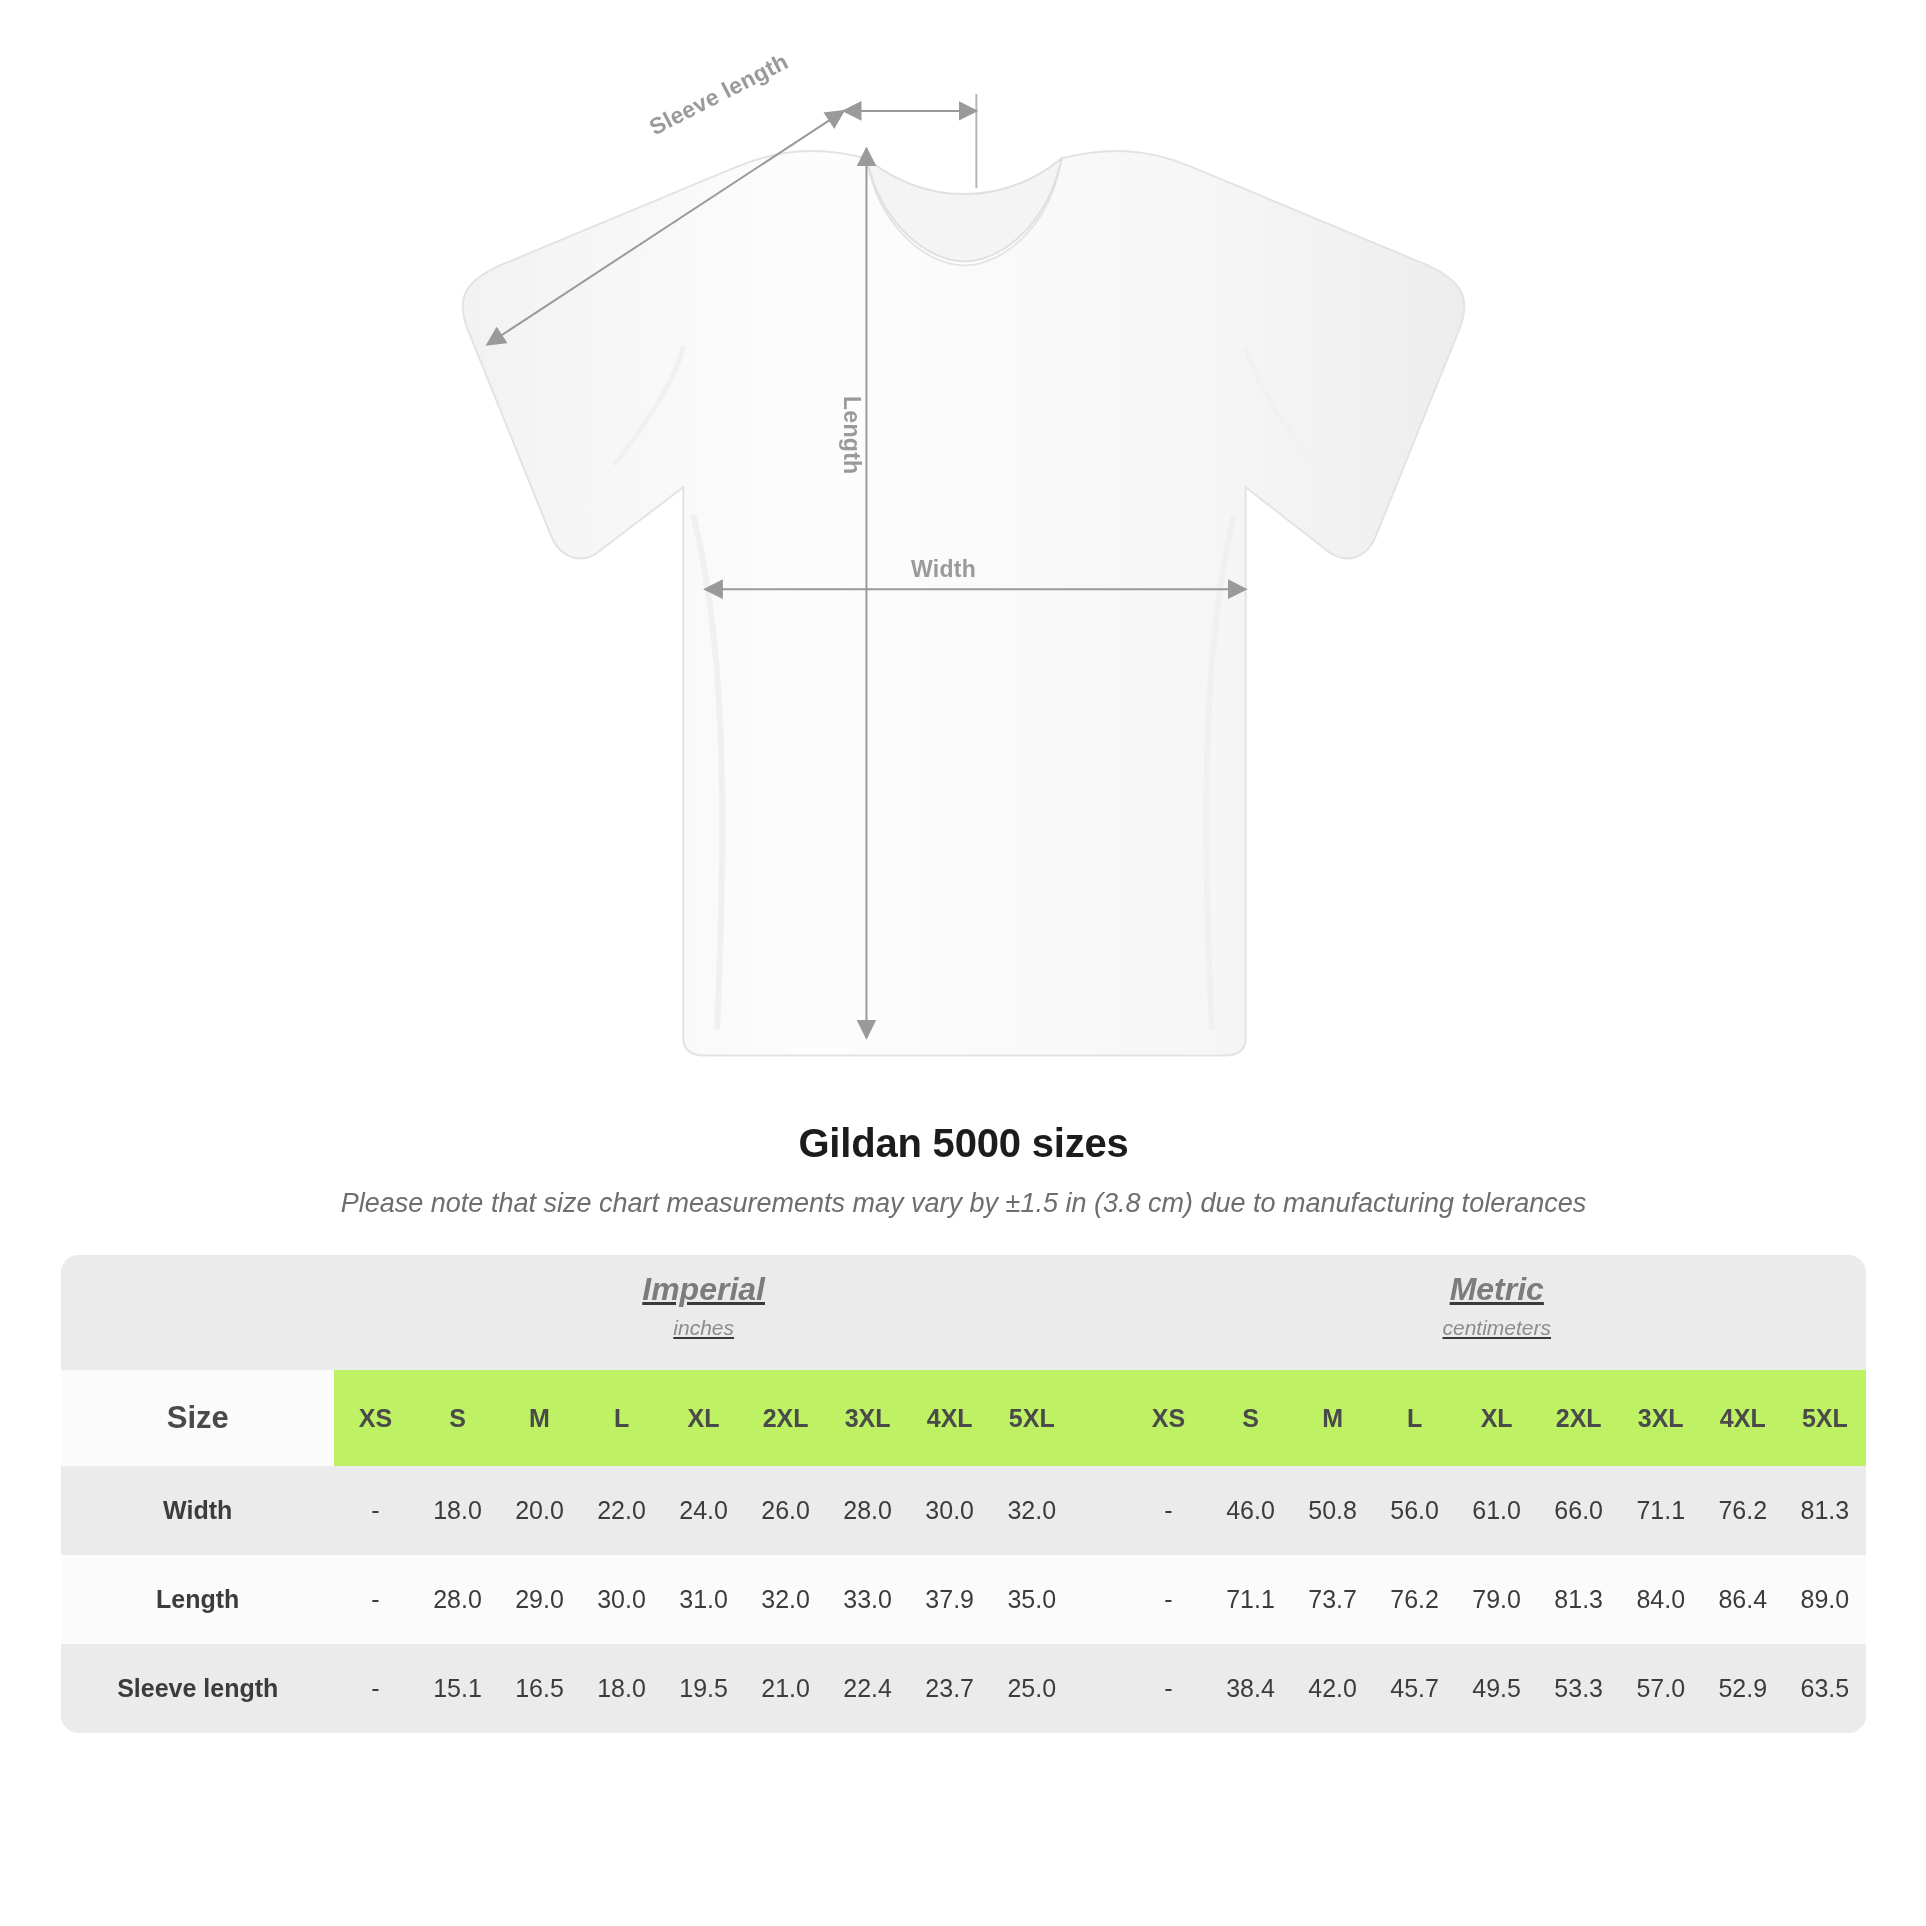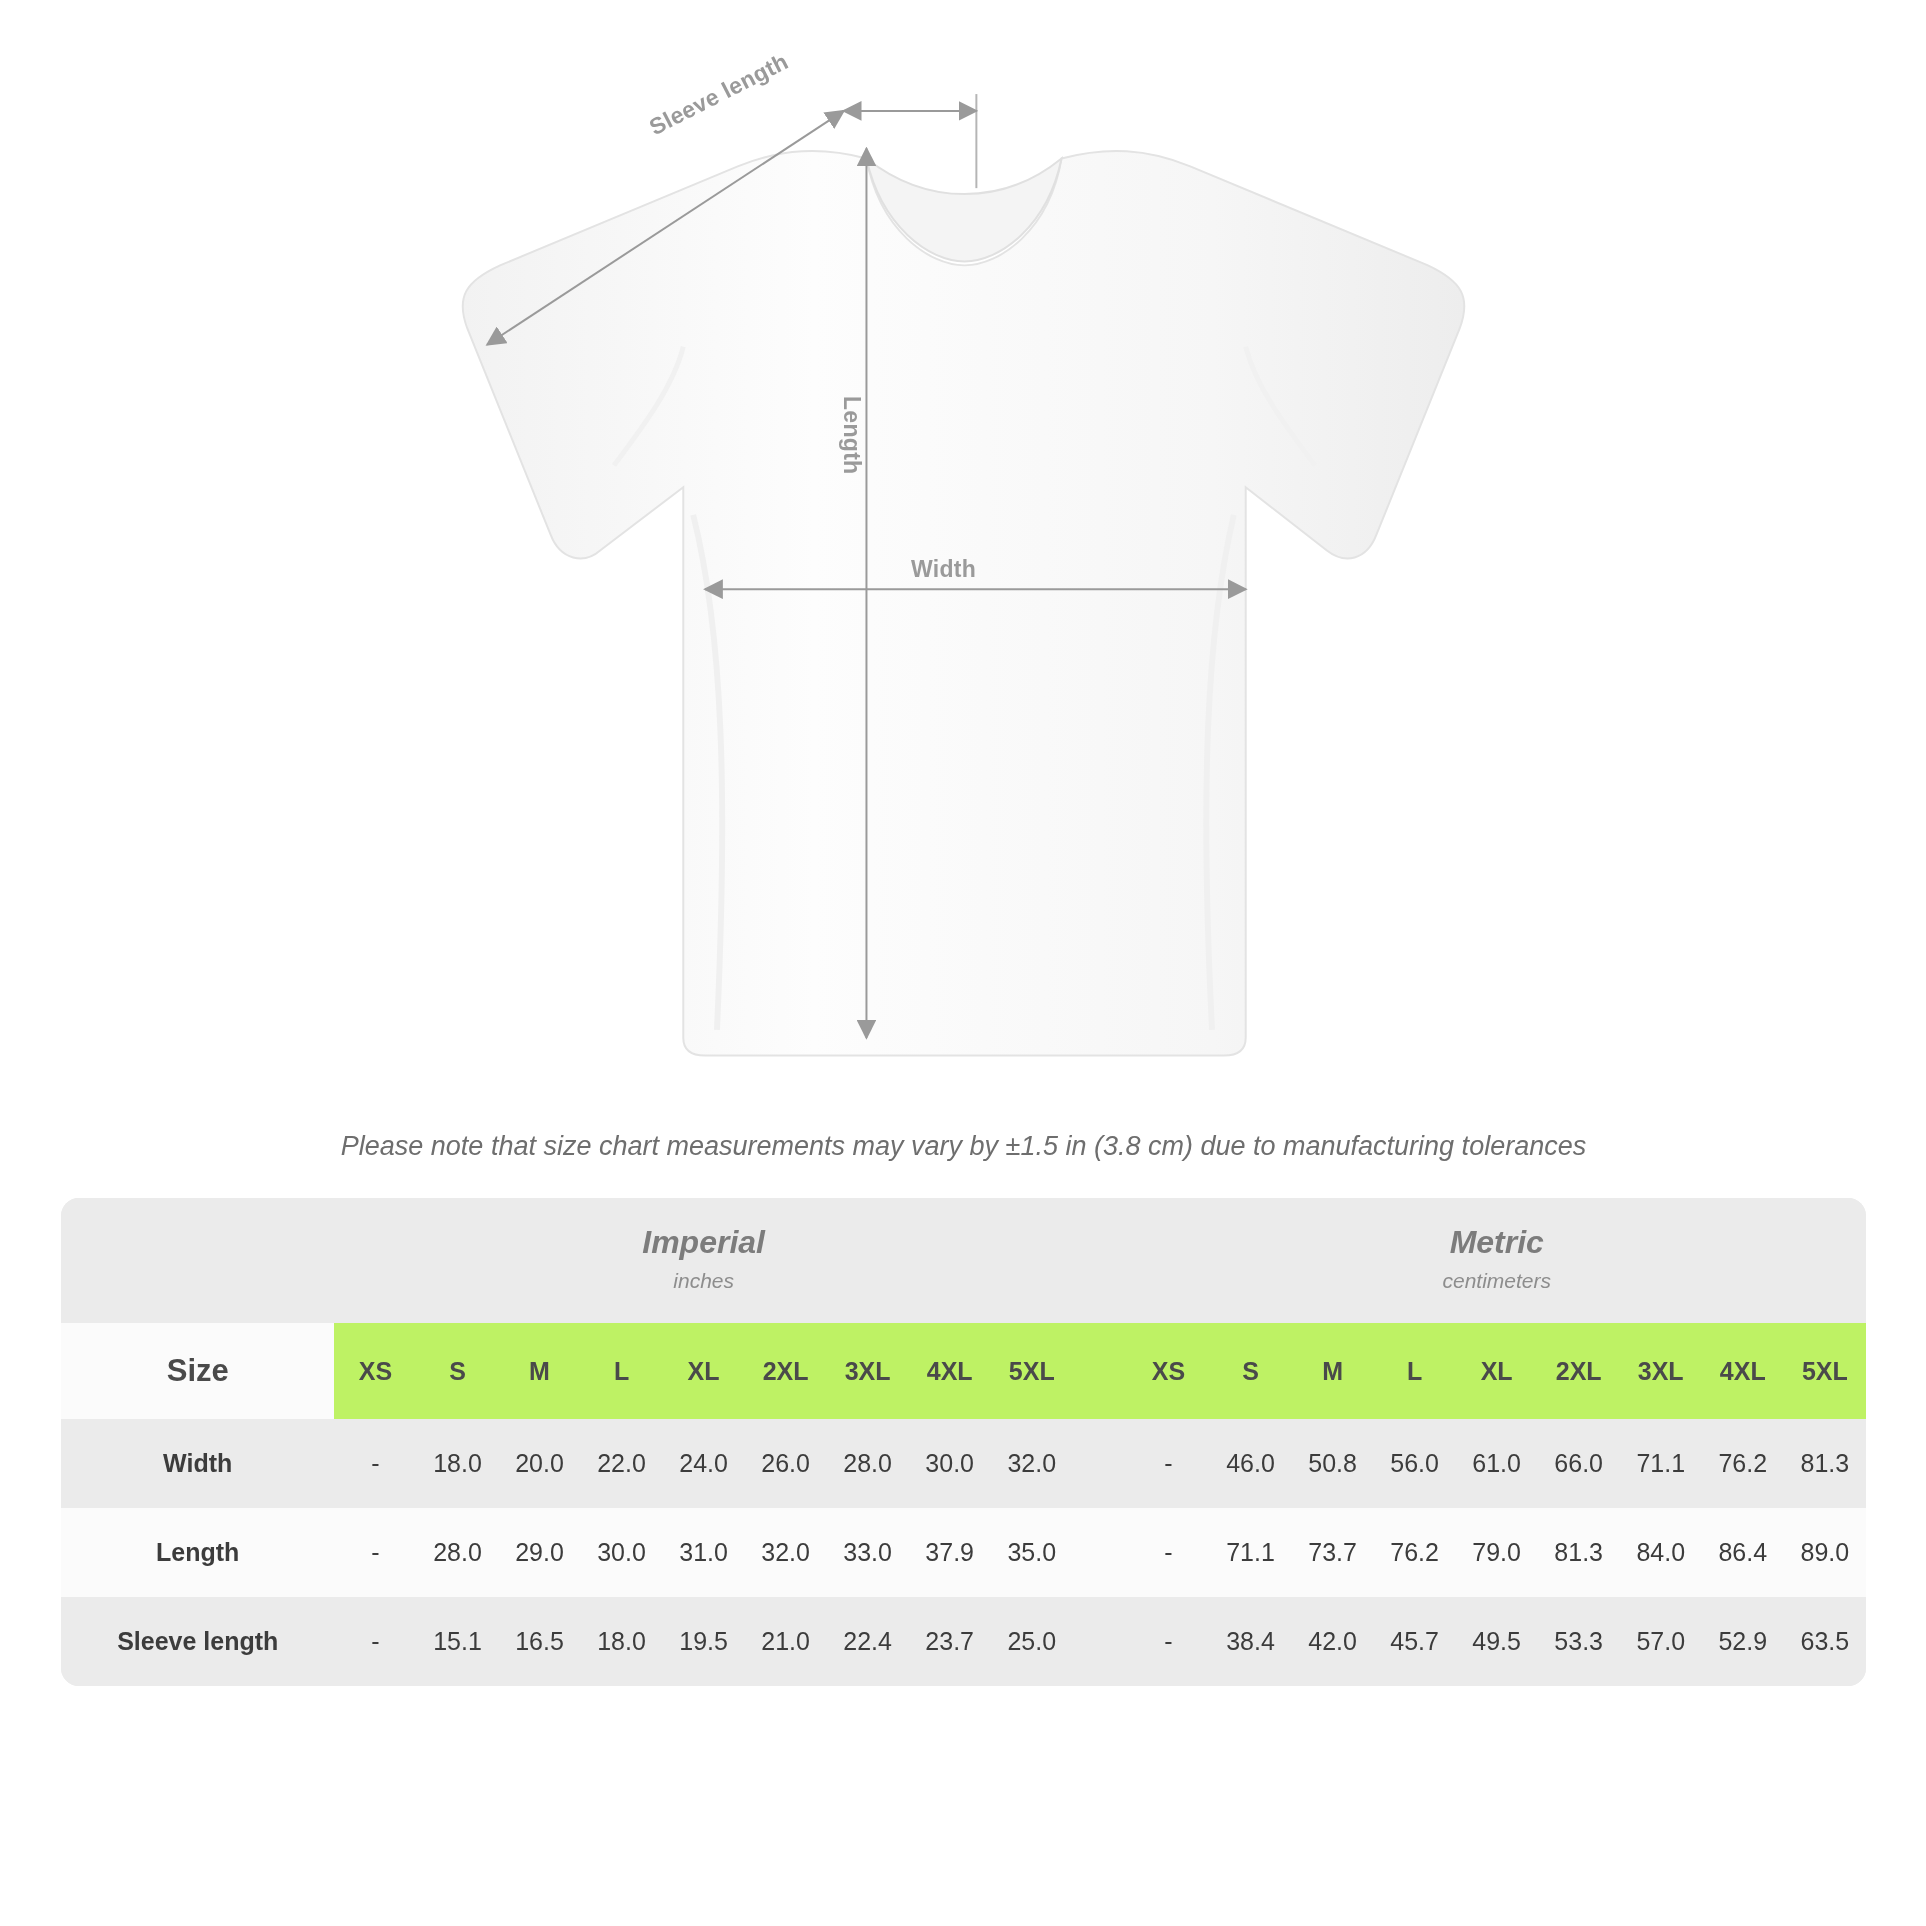--- a/index.html
+++ b/index.html
@@ -89,21 +89,22 @@
     table-layout: fixed;
   }
   table.size-table td, table.size-table th {
     border: 0;
     text-align: center;
     vertical-align: middle;
   }
   
   .unit-cell {
     background: #ebebeb;
-    padding: 26px 0 30px 0;
+    padding: 16px 0 30px 0;
+    text-decoration: underline;
   }
   .unit-name {
     font-size: 32px;
     font-weight: bold;
     font-style: italic;
     color: #7c7c7c;
   }
   .unit-sub {
     font-size: 21px;
     font-style: italic;
@@ -209,20 +210,21 @@
         <line x1="712" y1="595" x2="1258" y2="595" marker-start="url(#arrT)" marker-end="url(#arrH)"></line>
       </g>
     </svg>
 
     <div class="dim-label sleeve">Sleeve length</div>
     <div class="dim-label length">Length</div>
     <div class="dim-label width">Width</div>
   </div>
 
   <div class="heading-block">
+    <h1 class="chart-title">Gildan 5000 sizes</h1>
     <div class="chart-note">Please note that size chart measurements may vary by ±1.5 in (3.8 cm) due to manufacturing tolerances</div>
   </div>
 
   <div class="table-wrap">
     <table class="size-table">
       <colgroup>
         <col style="width:230px">
         <col span="9" class="col-narrow">
         <col style="width:46px">
         <col span="9" class="col-narrow">

